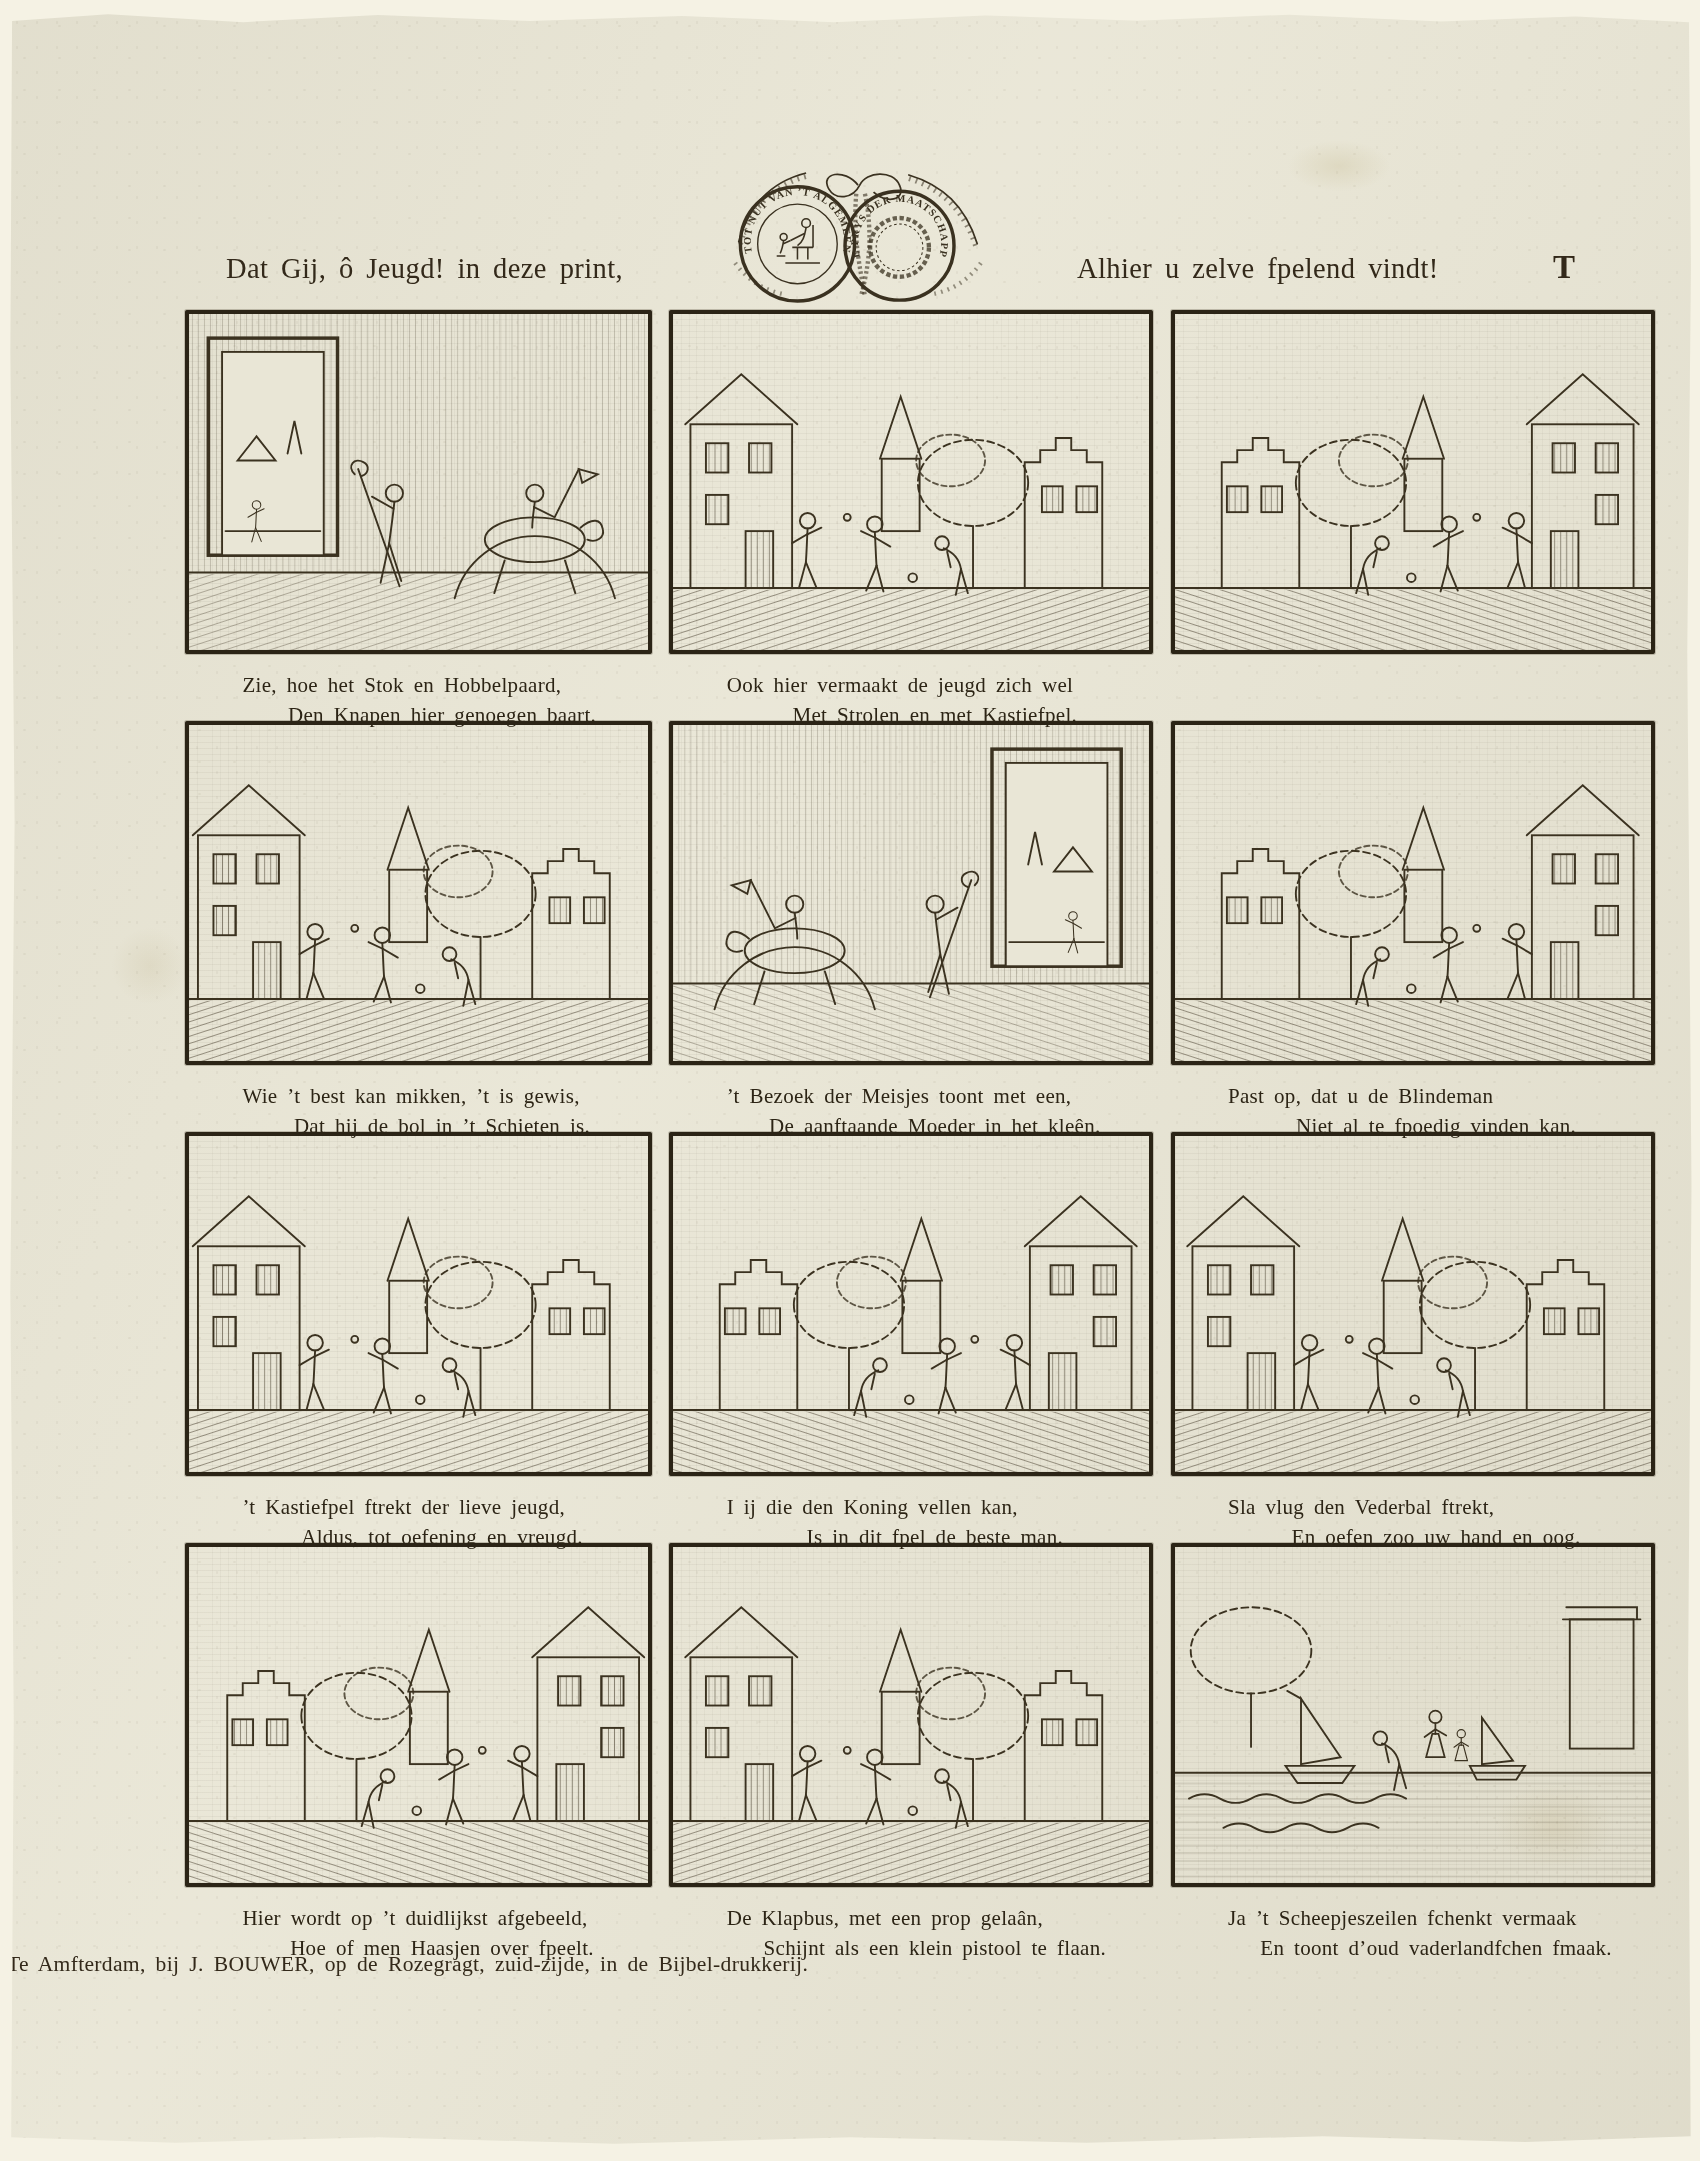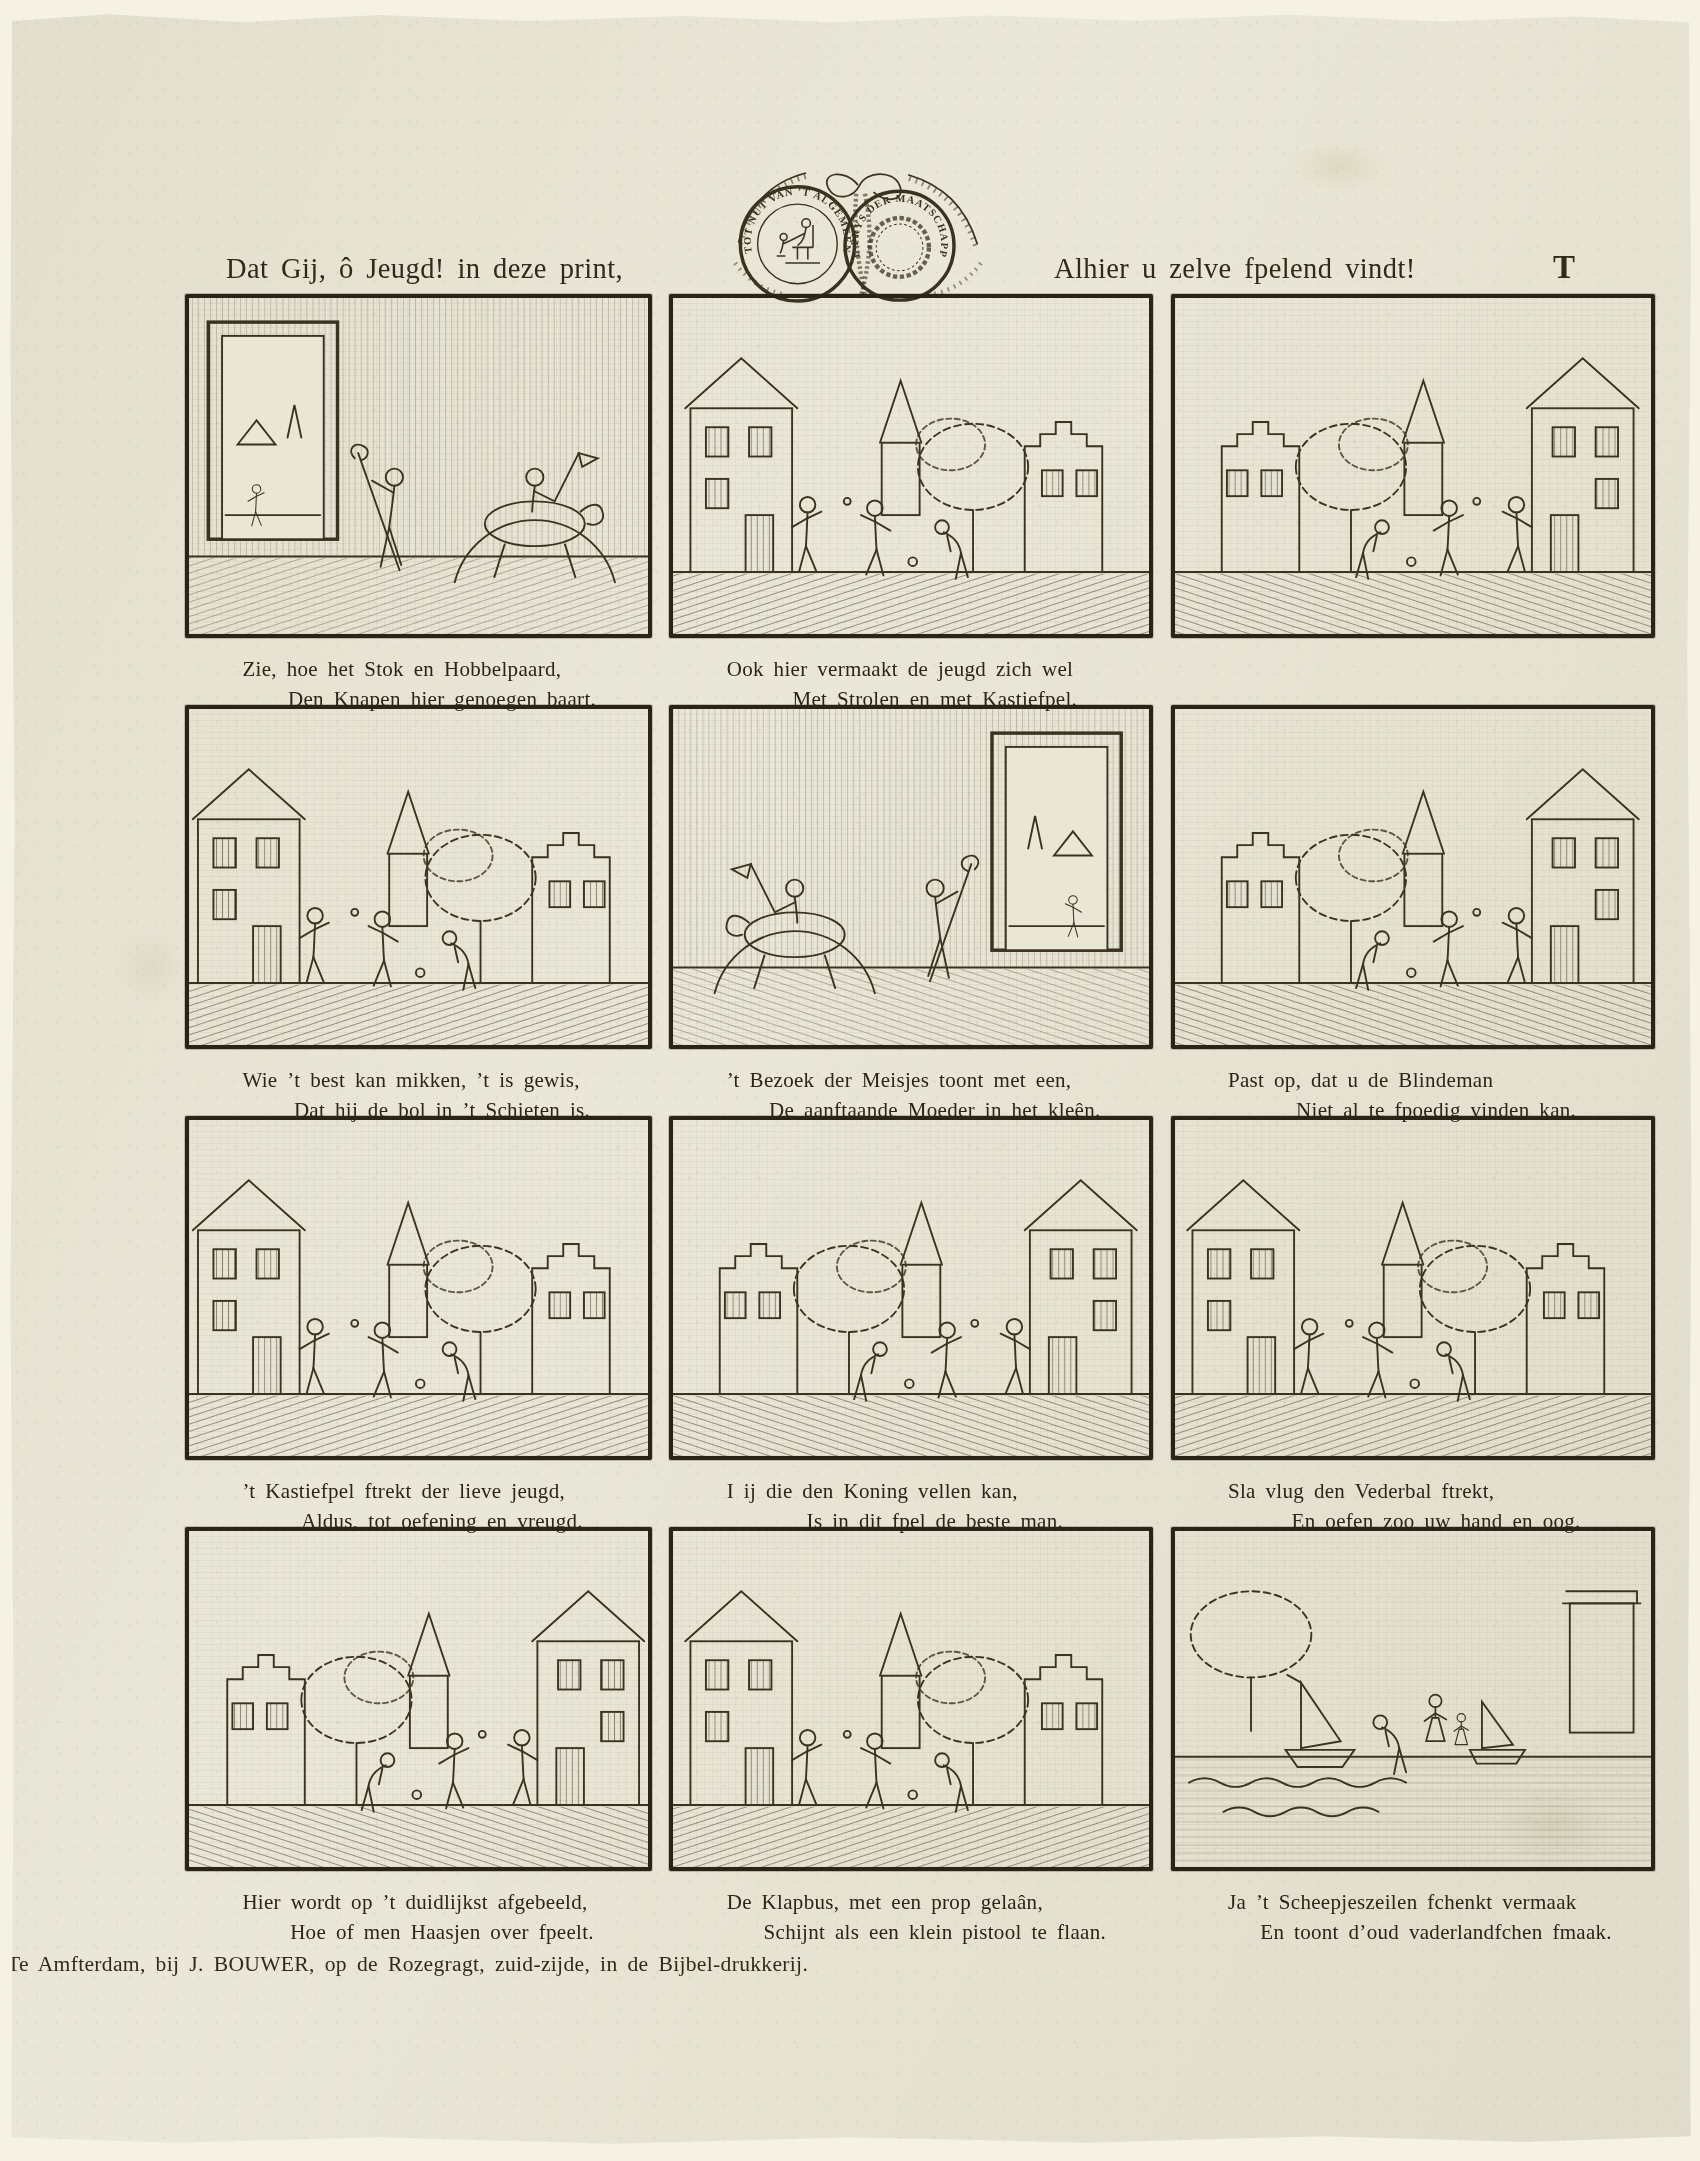--- a/index.html
+++ b/index.html
@@ -19,27 +19,27 @@
     background-size:35px 32px, 20px 25px, 100% 100%;
     clip-path:polygon(0.3% 0.5%, 6% 0.18%, 14% 0.55%, 22% 0.22%, 31% 0.5%, 40% 0.26%, 49% 0.55%, 58% 0.24%, 67% 0.48%, 76% 0.2%, 85% 0.52%, 93% 0.28%, 99.7% 0.55%, 99.82% 12%, 99.6% 30%, 99.85% 55%, 99.65% 78%, 99.8% 99.45%, 90% 99.72%, 78% 99.45%, 64% 99.75%, 50% 99.5%, 36% 99.8%, 22% 99.5%, 10% 99.75%, 0.25% 99.5%, 0.4% 80%, 0.2% 60%, 0.45% 38%, 0.2% 16%);
   }
   .stain{position:absolute;border-radius:50%;pointer-events:none;}
   .stain.s1{left:1280px;top:130px;width:104px;height:52px;background:radial-gradient(rgba(160,140,70,.14),transparent 70%);}
   .stain.s2{left:104px;top:917px;width:78px;height:78px;background:radial-gradient(rgba(150,130,70,.10),transparent 70%);}
   .stain.s3{left:1487px;top:1773px;width:121px;height:86px;background:radial-gradient(rgba(150,125,60,.12),transparent 70%);}
 
   .header-verse{position:absolute;font-size:28.5px;letter-spacing:0.4px;word-spacing:5.2px;color:#33291a;white-space:nowrap;}
   .header-left{left:219px;top:243px;}
-  .header-right{left:1047px;top:243px;}
+  .header-right{left:1070px;top:243px;}
   .plate-letter{position:absolute;left:1546px;top:239px;font-size:33px;font-weight:bold;color:#33291a;}
 
   .emblem{position:absolute;left:723px;top:149px;width:256px;height:156px;}
 
   .plate-grid{
-    position:absolute;left:130px;top:284px;width:1323px;
+    position:absolute;left:130px;top:300px;width:1323px;
     display:grid;grid-template-columns:467px 484px 484px;
     column-gap:17.3px;grid-auto-rows:411px;padding-left:48px;
   }
   .panel{
     height:336px;border:4.3px solid #2b2416;border-radius:1.7px;position:relative;overflow:hidden;
     background-image:
       repeating-linear-gradient(90deg, rgba(59,50,32,.04) 0 0.9px, transparent 0.9px 7.8px),
       repeating-linear-gradient(0deg, rgba(59,50,32,.05) 0 0.9px, transparent 0.9px 6px);
     box-shadow:0 0 0 0.9px rgba(60,50,32,.25);
   }

